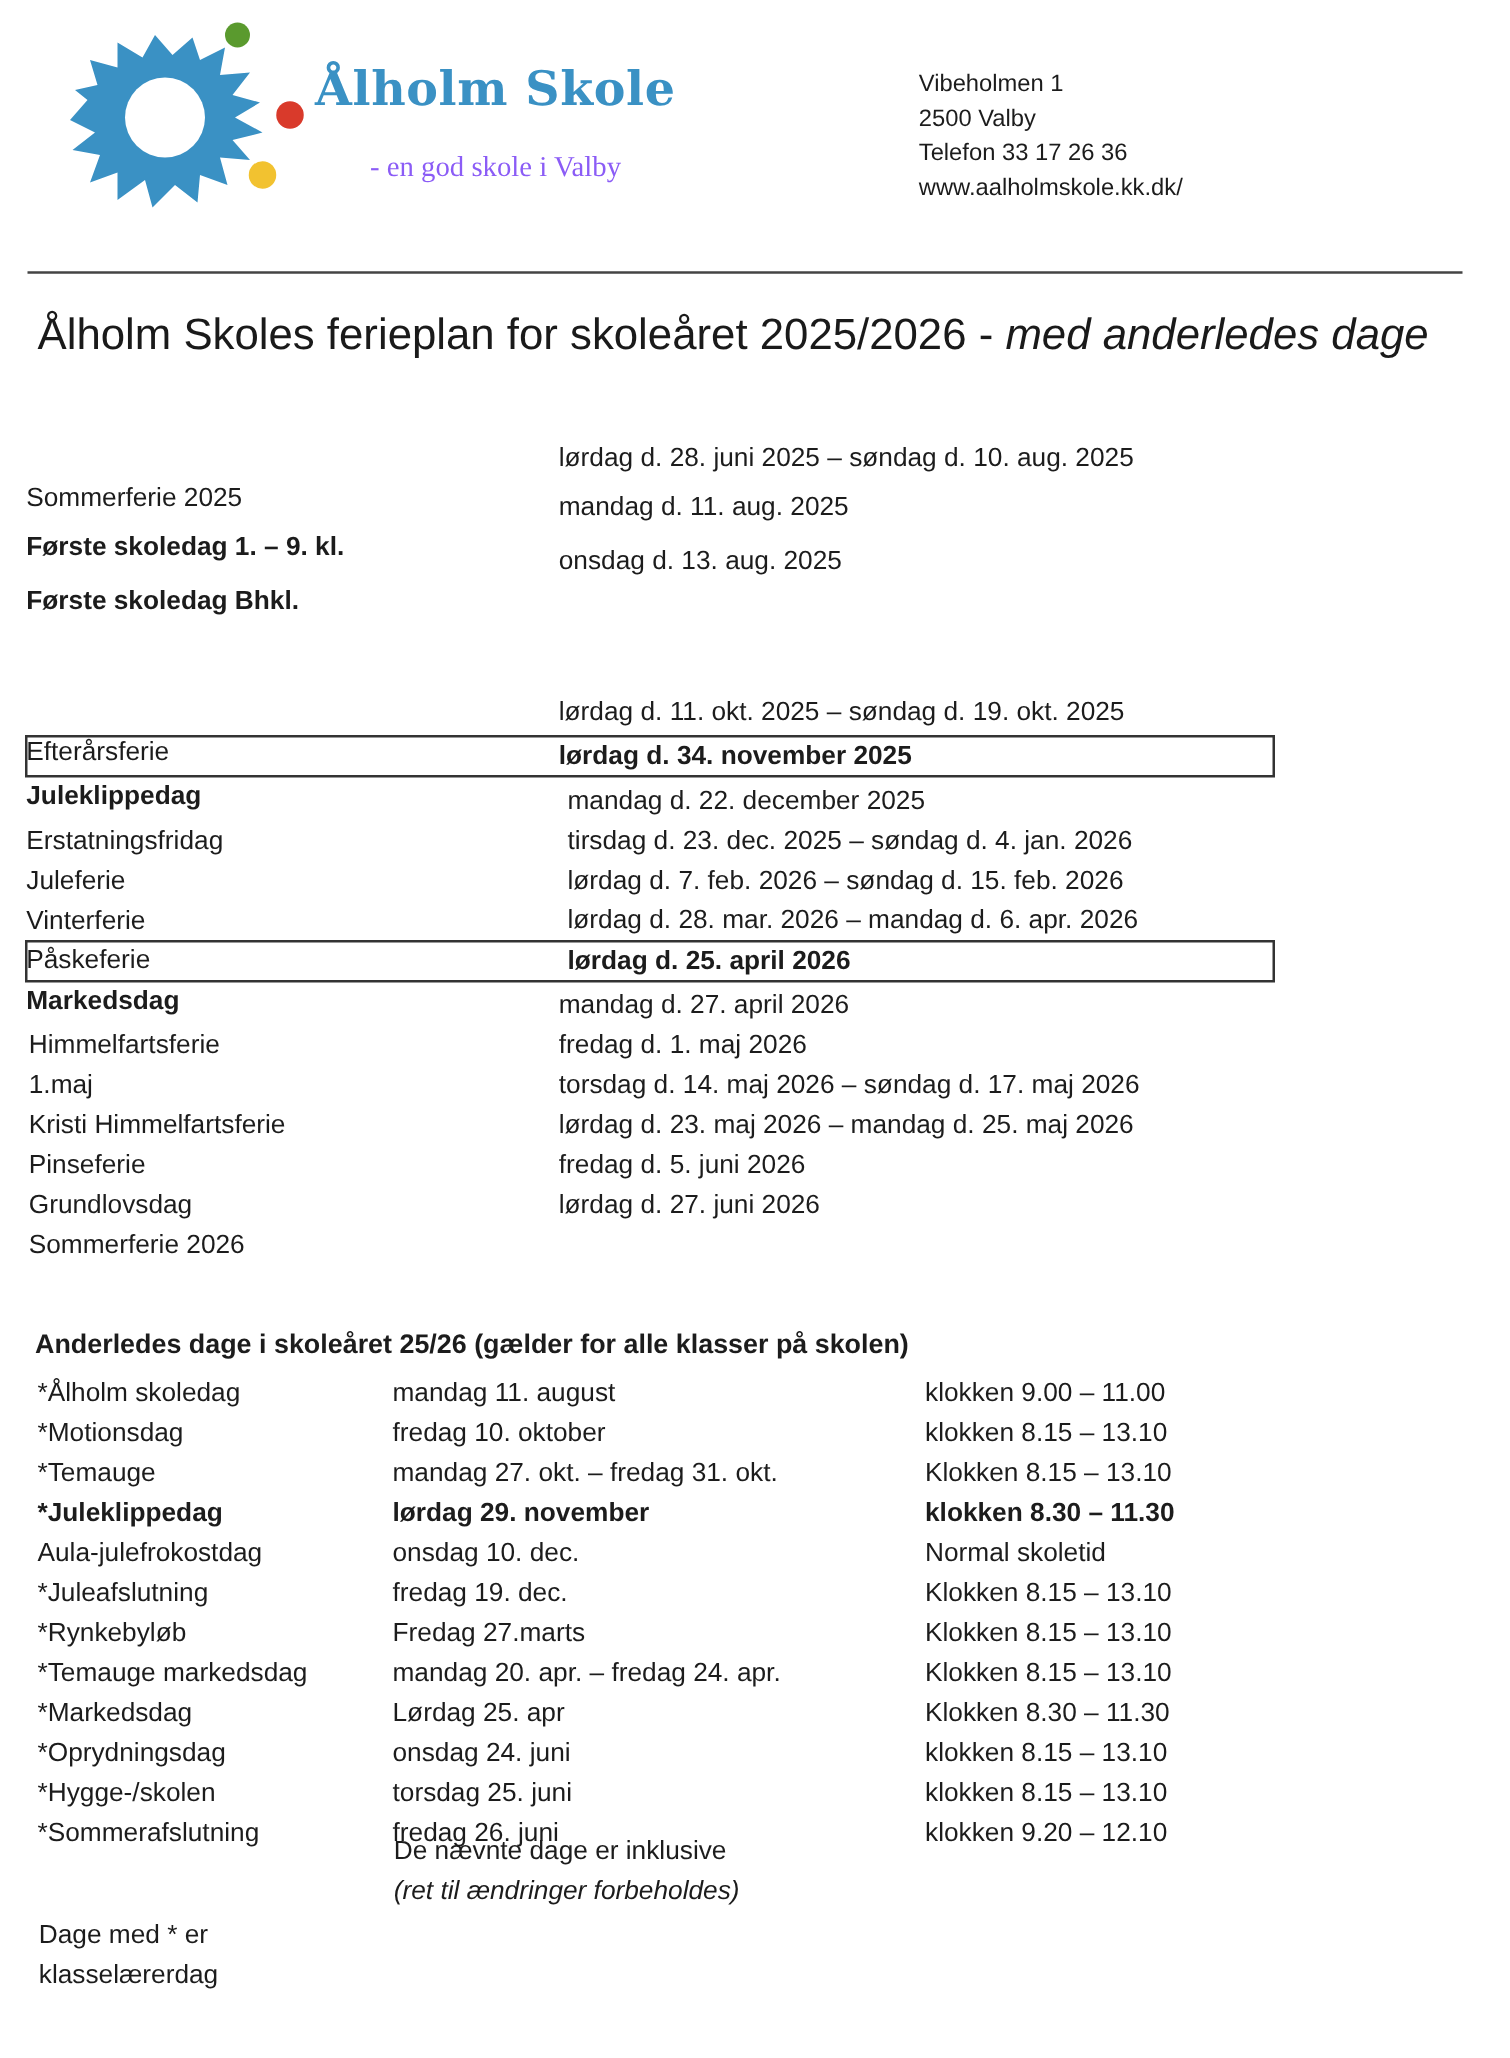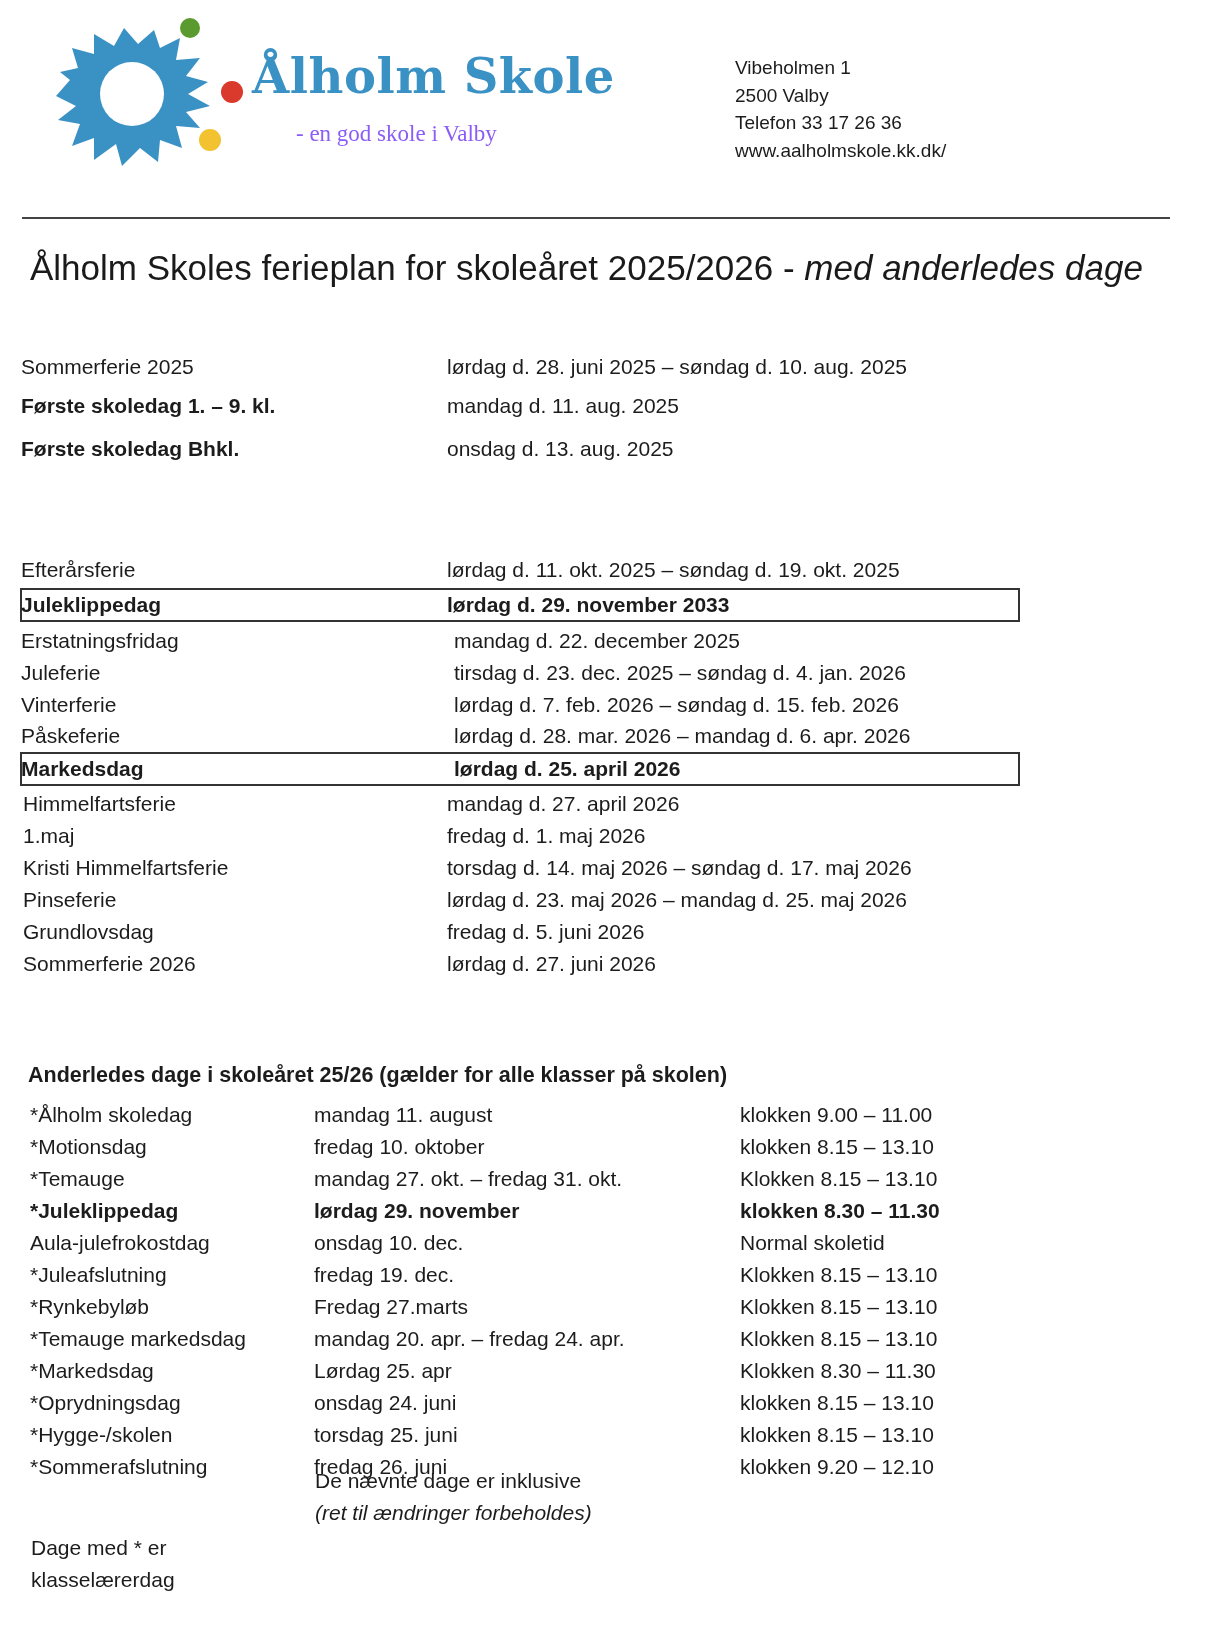--- a/index.html
+++ b/index.html
@@ -7,41 +7,41 @@
       width: 1208px; height: 1646px; position: relative; overflow: hidden;
       font-family: "Liberation Sans", "DejaVu Sans", sans-serif;
       color: #1c1c1c;
     }
     .abs { position: absolute; }
 
     
     #logo { left: 50px; top: 12px; width: 200px; height: 160px; }
     .school-name {
       left: 252px; top: 52px; font-family: "DejaVu Serif", "Liberation Serif", serif;
-      font-weight: bold; font-size: 48px; color: #3a91c4; letter-spacing: 0.5px;
+      font-weight: bold; font-size: 38px; color: #3a91c4; letter-spacing: 0.5px;
       line-height: 1;
     }
     .tagline {
       left: 296px; top: 122px; font-family: "Liberation Serif", "DejaVu Serif", serif;
       font-size: 23px; color: #8b5cf6; line-height: 1;
     }
     .address { left: 735px; top: 54px; font-size: 19px; line-height: 27.5px; color: #1c1c1c; }
     .address div { white-space: nowrap; }
 
     .rule { left: 22px; top: 217px; width: 1148px; height: 0; border-top: 2px solid #444; }
 
     .page-title {
       left: 30px; top: 250px; font-size: 35px; font-weight: normal; white-space: nowrap;
       line-height: 1; color: #1a1a1a;
     }
     .page-title em { font-style: italic; }
 
     
     .row { position: absolute; left: 0; width: 1208px; height: 30px; font-size: 21px; line-height: 30px; white-space: nowrap; }
-    .row .c1 { position: absolute; left: 21px; }
+    .row .c1 { position: absolute; left: 21px; margin-top: 32px; }
     .row .c2 { position: absolute; left: 447px; }
     .row.b { font-weight: bold; }
     .boxed {
       position: absolute; left: 20px; width: 1000px; height: 34px;
       border: 2px solid #333; box-sizing: border-box;
     }
 
     
     .sec-title { left: 28px; top: 1065px; font-size: 21.5px; font-weight: bold; white-space: nowrap; line-height: 1; }
     .srow { position: absolute; left: 0; width: 1208px; height: 30px; font-size: 21px; line-height: 30px; white-space: nowrap; }
@@ -94,21 +94,21 @@
   <span class="c2">onsdag d. 13. aug. 2025</span>
 </div>
 
 <div class="row" style="top:555px;">
   <span class="c1">Efterårsferie</span>
   <span class="c2">lørdag d. 11. okt. 2025 – søndag d. 19. okt. 2025</span>
 </div>
 <div class="boxed" style="top:588px;"></div>
 <div class="row b" style="top:590px;">
   <span class="c1">Juleklippedag</span>
-  <span class="c2">lørdag d. 29. november 2033</span>
+  <span class="c2">lørdag d. 34. november 2025</span>
 </div>
 <div class="row" style="top:626px;">
   <span class="c1">Erstatningsfridag</span>
   <span class="c2" style="left:454px;">mandag d. 22. december 2025</span>
 </div>
 <div class="row" style="top:658px;">
   <span class="c1">Juleferie</span>
   <span class="c2" style="left:454px;">tirsdag d. 23. dec. 2025 – søndag d. 4. jan. 2026</span>
 </div>
 <div class="row" style="top:690px;">

